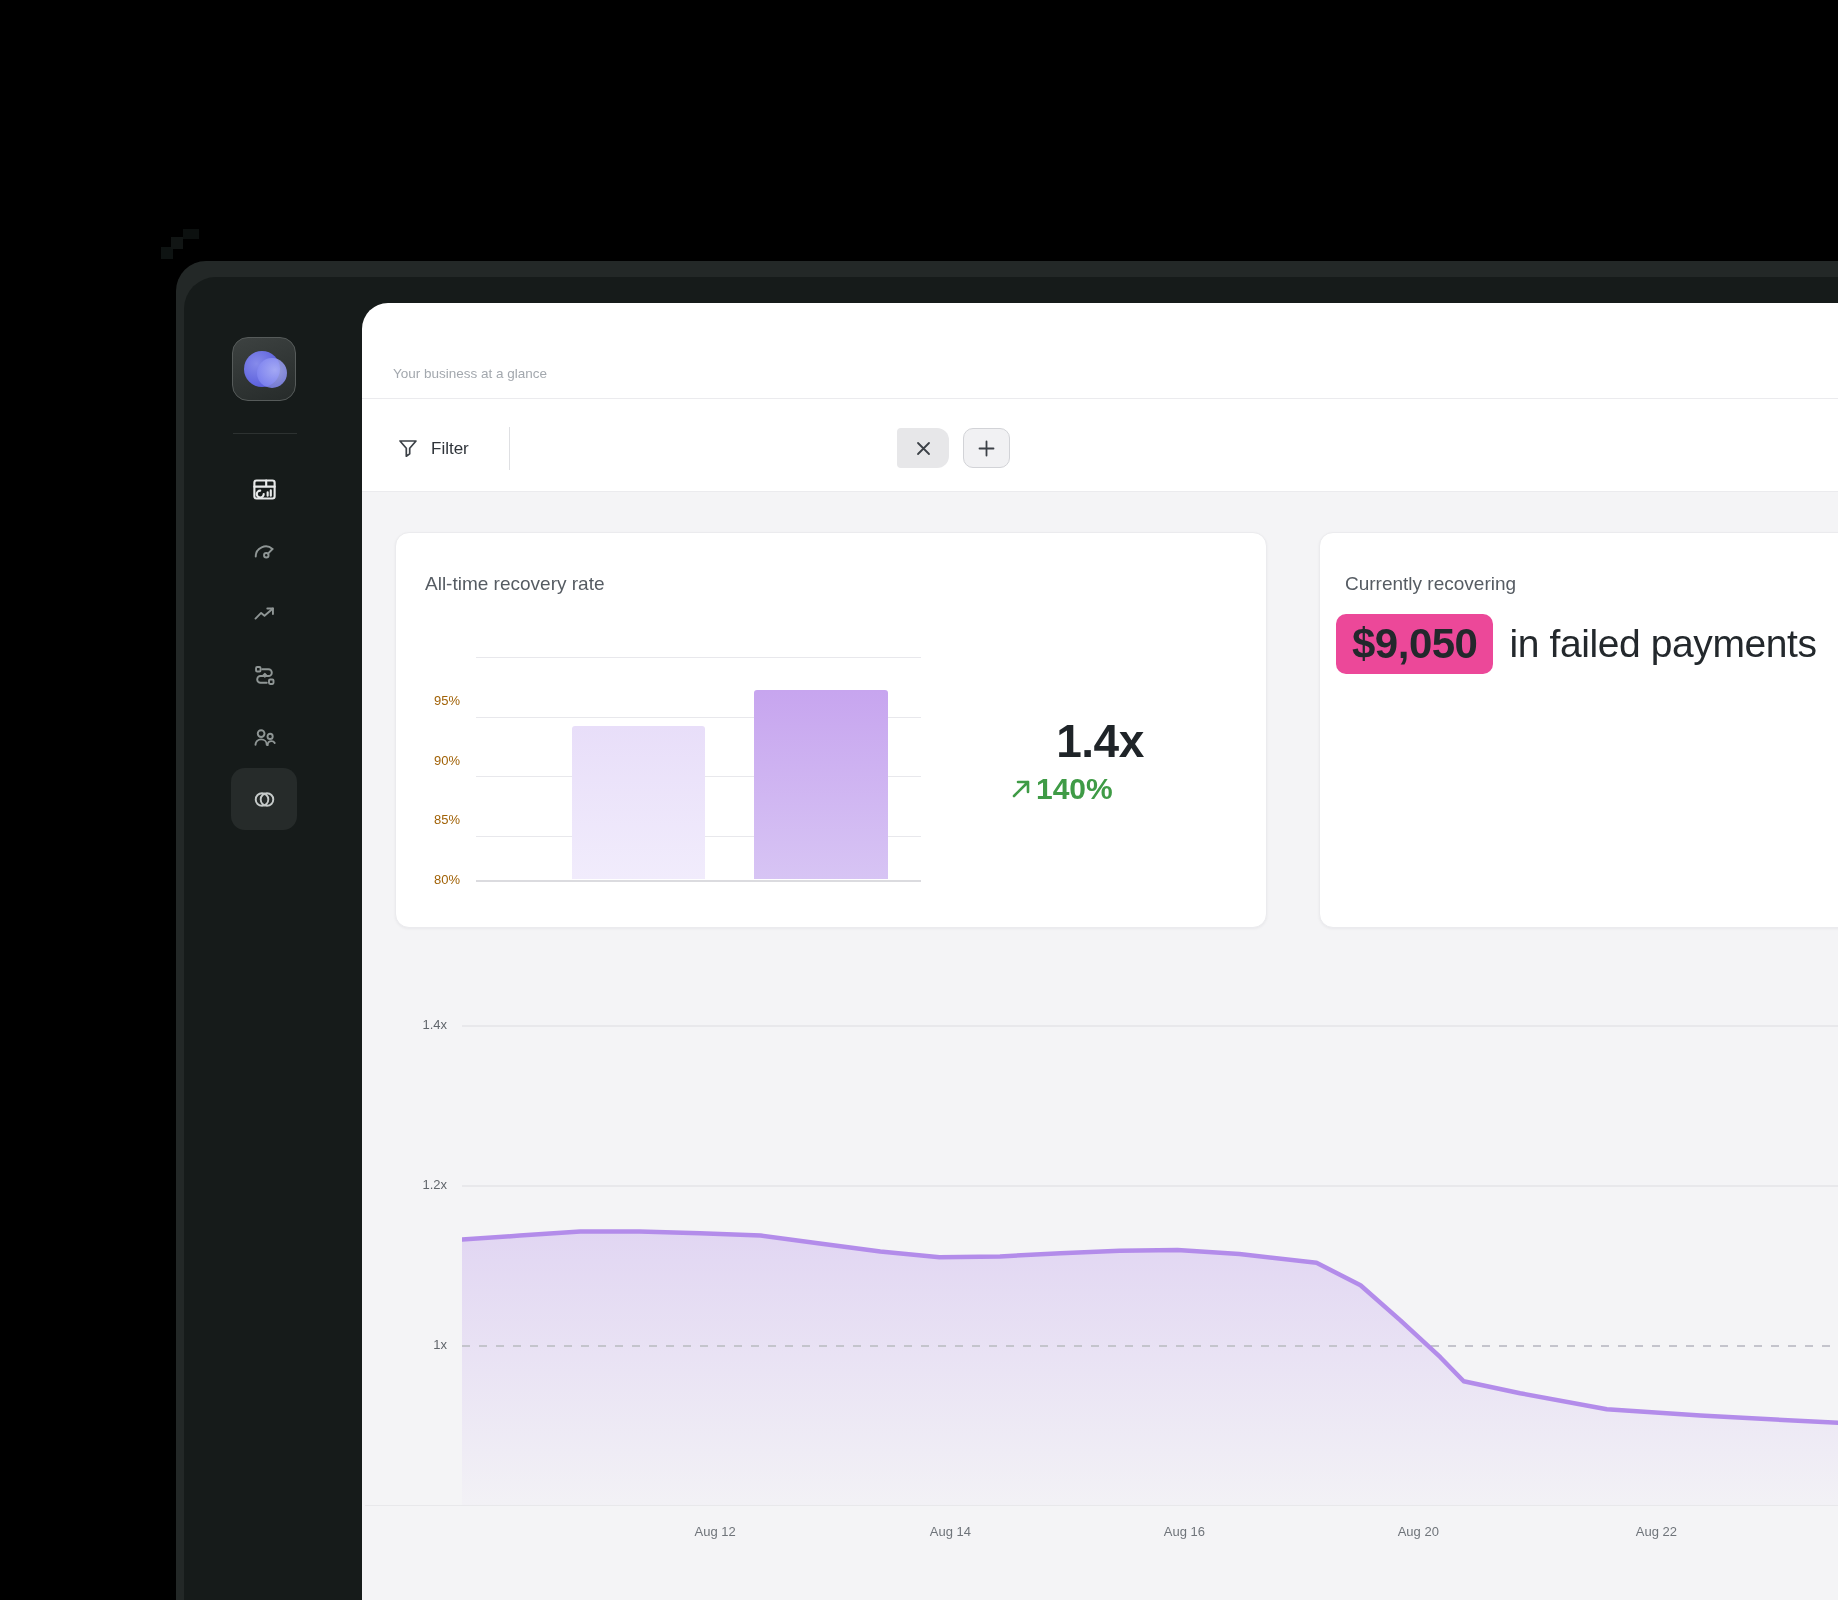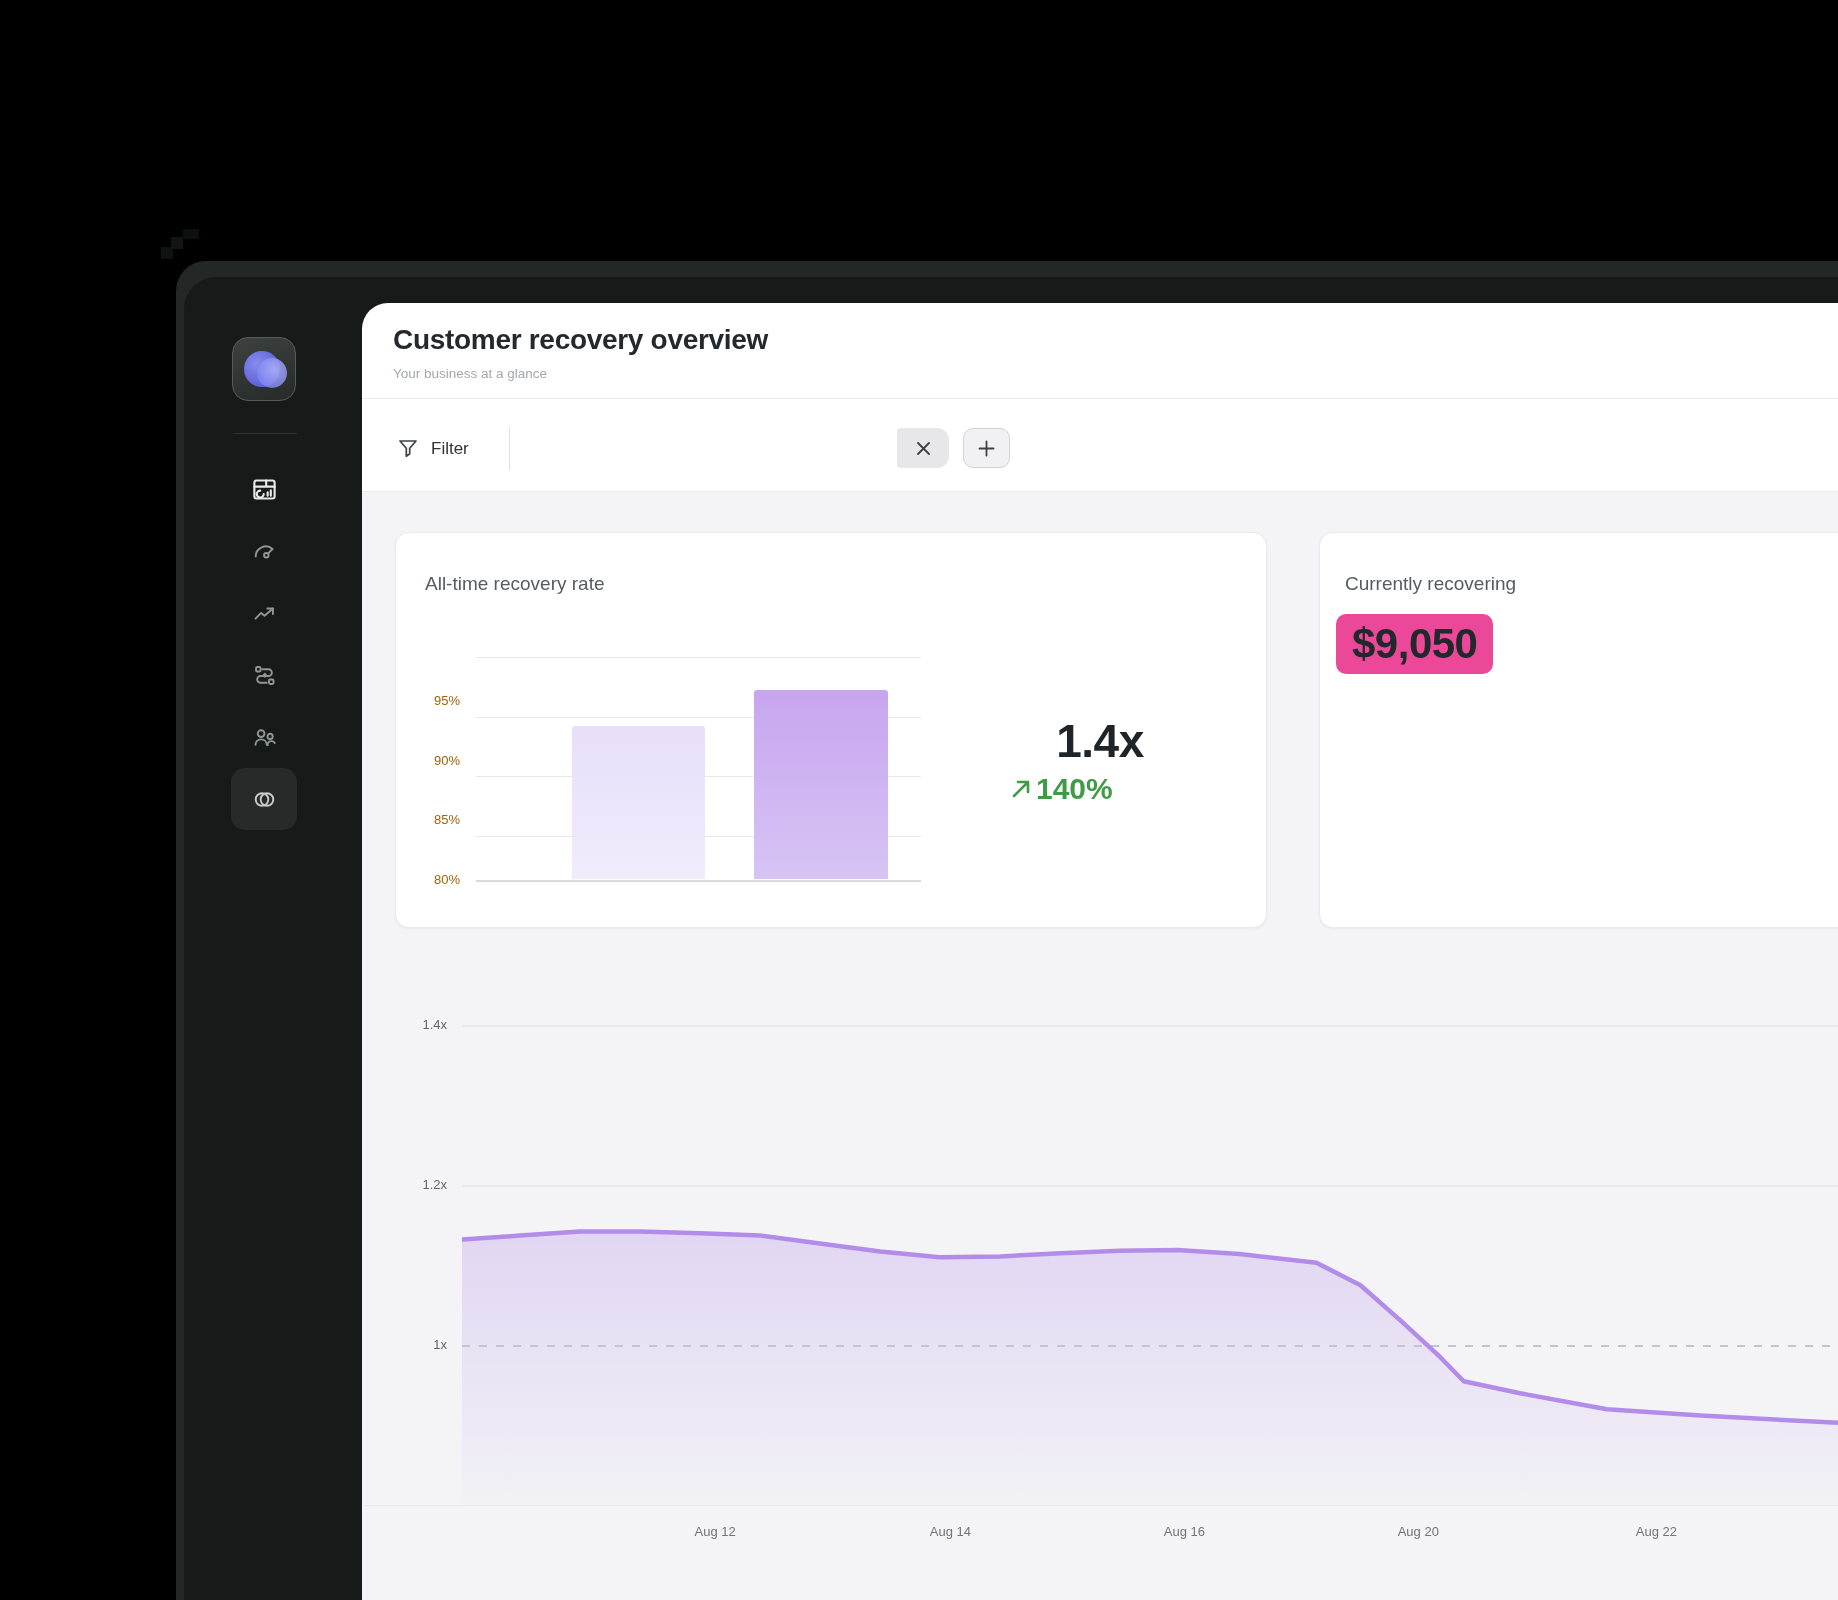--- a/index.html
+++ b/index.html
@@ -157,21 +157,20 @@
       </div>
       <div class="nav-item active">
         <svg viewBox="0 0 24 24">
           <circle cx="9.8" cy="12" r="5.6"></circle>
           <circle cx="14.2" cy="12" r="5.6"></circle>
         </svg>
       </div>
     </nav>
 
   <div class="maincard"></div>
-  <div class="page-title">Customer recovery overview</div>
   <div class="page-subtitle">Your business at a glance</div>
   <div class="hdivider" style="top:398px;"></div>
 
   <div class="funnel">
     <svg viewBox="0 0 24 24">
         <path d="M4 5h16l-6.3 7.2v5.6l-3.4 2.4v-8L4 5z"></path>
       </svg>
   </div>
   <div class="filter-label">Filter</div>
   <div class="vdivider"></div>
@@ -208,20 +207,21 @@
   <div class="delta">
     <svg viewBox="0 0 22 22">
         <path d="M4 18L18 4M8 4h10v10"></path>
       </svg><span>140%</span>
   </div>
 
   <div class="stat-card" style="left:1319px;width:560px;"></div>
   <div class="card-title" style="left:1345px;top:573px;">Currently recovering</div>
   <div class="amount-row">
     <span class="amount-highlight">$9,050</span>
+    <span class="amount-suffix">in failed payments</span>
   </div>
 
   <svg id="area-svg" width="1376" height="546">
       <defs>
         <linearGradient id="areaFill" gradientUnits="userSpaceOnUse" x1="0" y1="240" x2="0" y2="540">
           <stop offset="0%" stop-color="#b38cea" stop-opacity="0.32"></stop>
           <stop offset="100%" stop-color="#b38cea" stop-opacity="0.03"></stop>
         </linearGradient>
       </defs>
       <line x1="0" y1="66.00000000000006" x2="1376" y2="66.00000000000006" stroke="#e4e4e7" stroke-width="1.5"></line>

